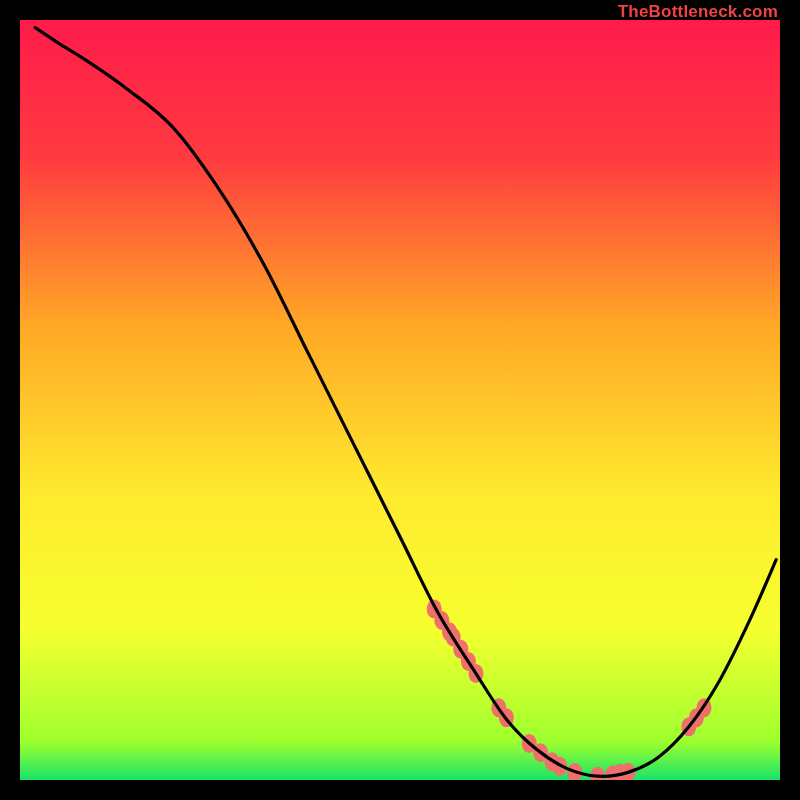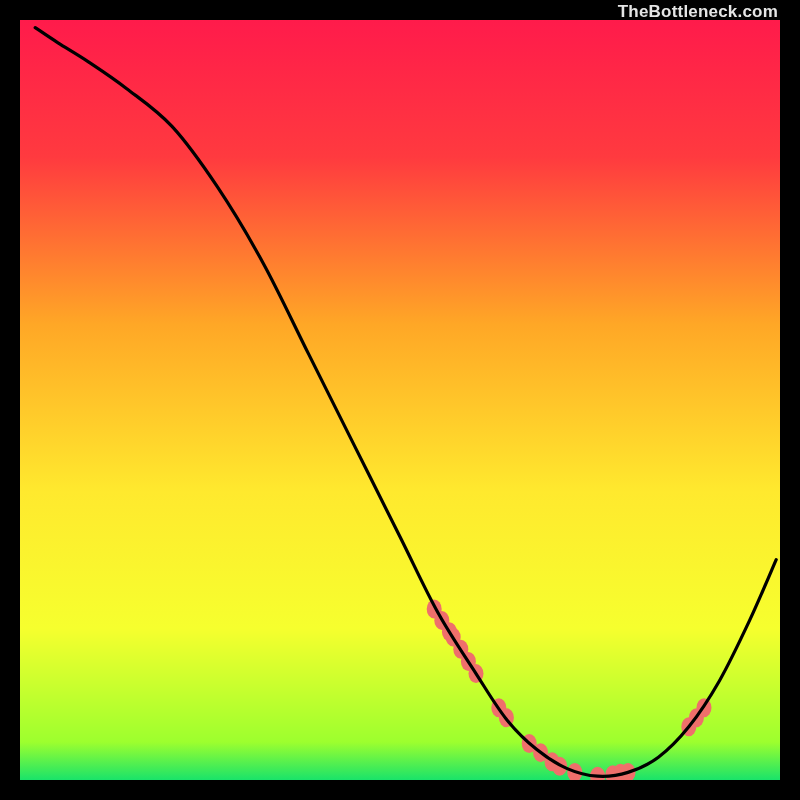--- a/index.html
+++ b/index.html
@@ -25,21 +25,21 @@
     top: 0;
     width: 760px;
     height: 760px;
   }
   .watermark {
     position: absolute;
     right: 2px;
     top: -18px;
     font-size: 17px;
     font-weight: 600;
-    color: #e5e5e5;
+    color: #ef4444;
     letter-spacing: 0.2px;
   }
   svg {
     display: block;
   }
 </style>
 </head>
 <body>
 
 <div class="frame">

